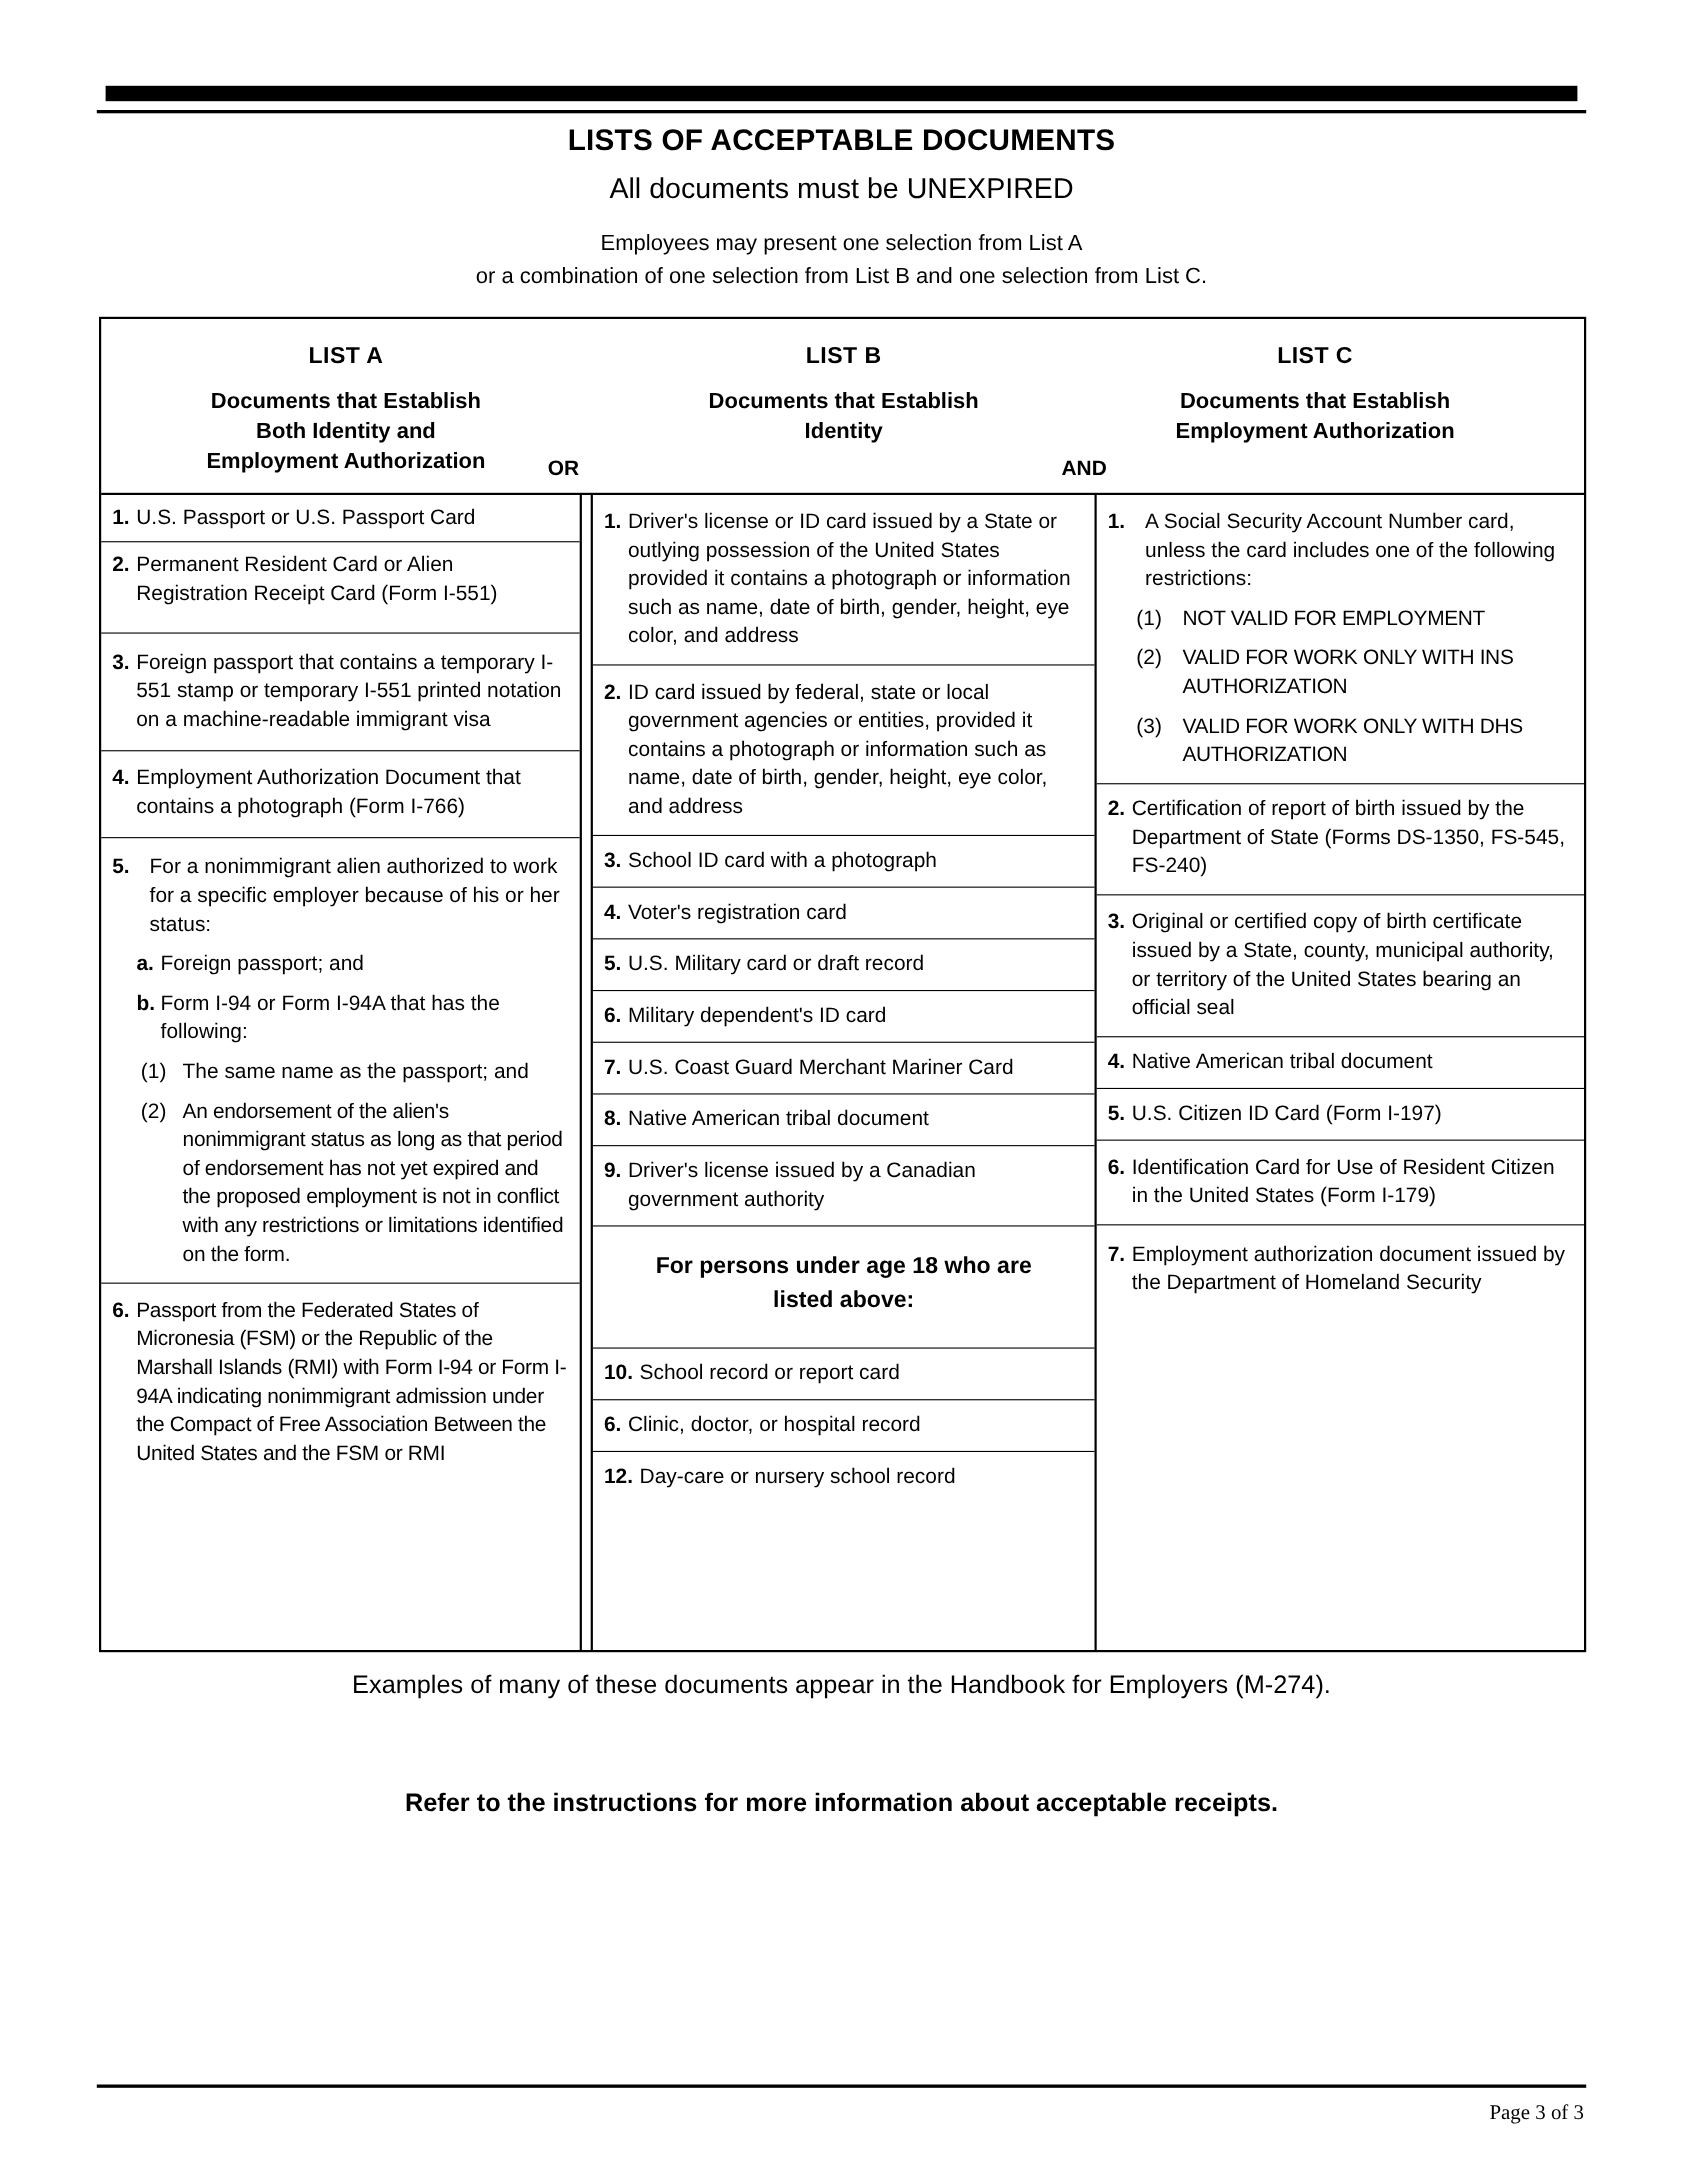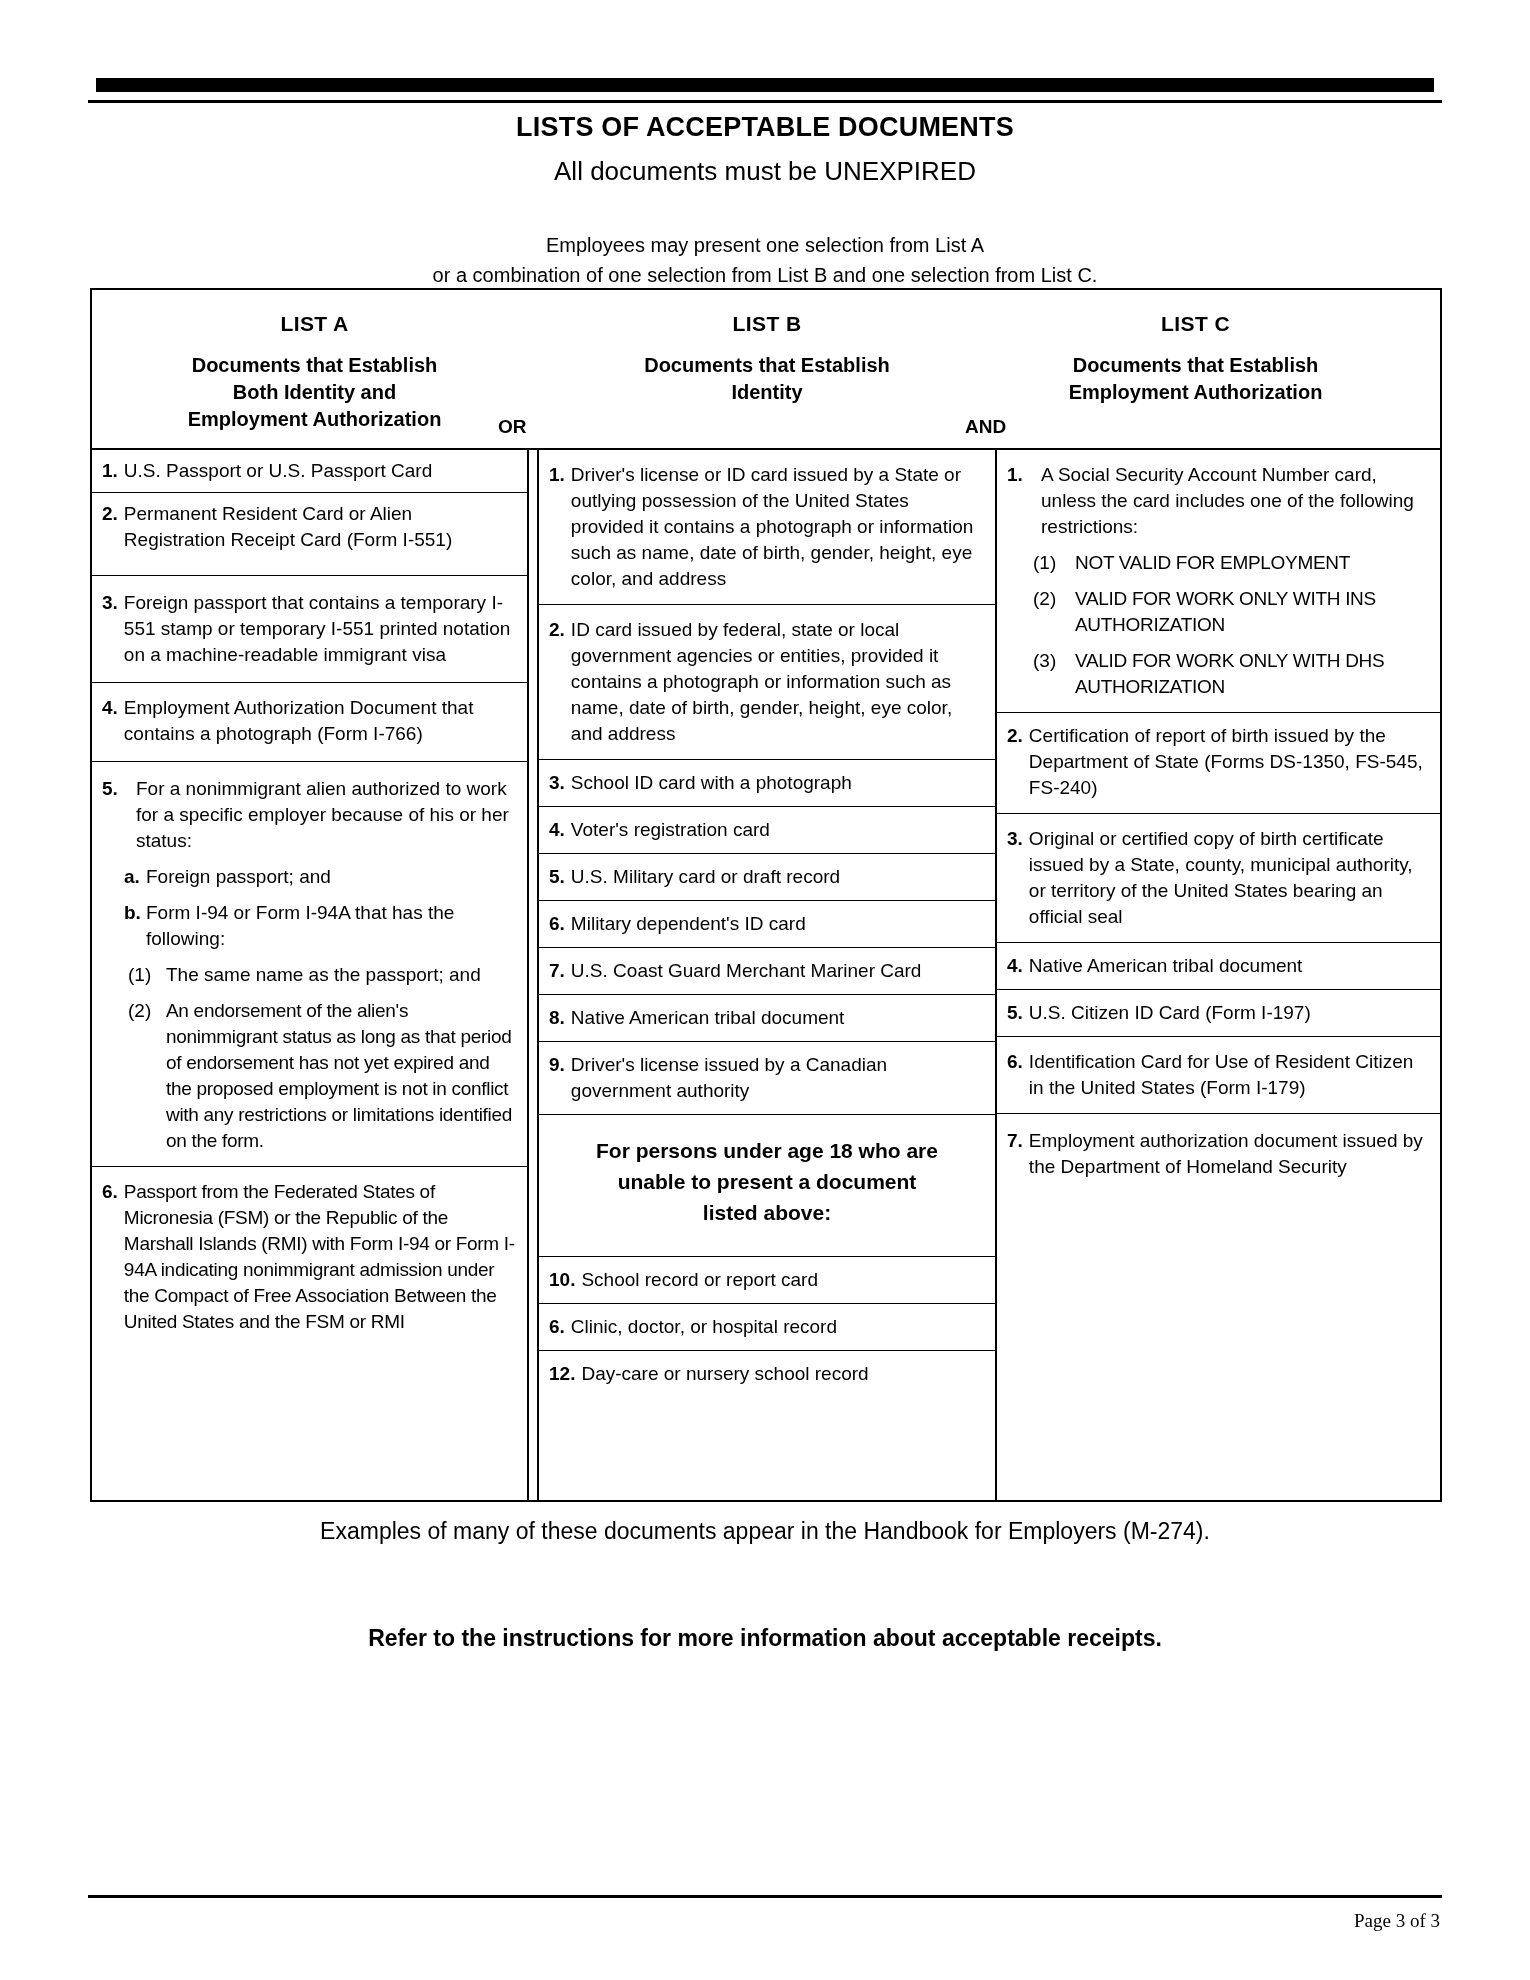--- a/index.html
+++ b/index.html
@@ -53,21 +53,21 @@
   .title2 {
     position: absolute;
     left: 0; top: 156px;
     width: 1530px;
     text-align: center;
     font-size: 26px;
     font-weight: normal;
   }
   .subtitle {
     position: absolute;
-    left: 0; top: 230px;
+    left: 0; top: 206px;
     width: 1530px;
     text-align: center;
     font-size: 20px;
     line-height: 30px;
     font-weight: normal;
   }
 
   
   .table {
     position: absolute;
@@ -387,21 +387,20 @@
 
         <div class="cell" style="padding-top:10px;padding-bottom:10px">
           <div class="item">
             <span class="num">9.</span>
             <span class="txt" style="padding-left:6px">Driver's license issued by a Canadian government authority</span>
           </div>
         </div>
 
         <div class="cell center-bold">
           <div>For persons under age 18 who are</div>
-          <div>unable to present a document</div>
           <div>listed above:</div>
         </div>
 
         <div class="cell" style="padding-top:10px;padding-bottom:10px">
           <div class="item">
             <span class="num">10.</span>
             <span class="txt" style="padding-left:6px">School record or report card</span>
           </div>
         </div>
 

